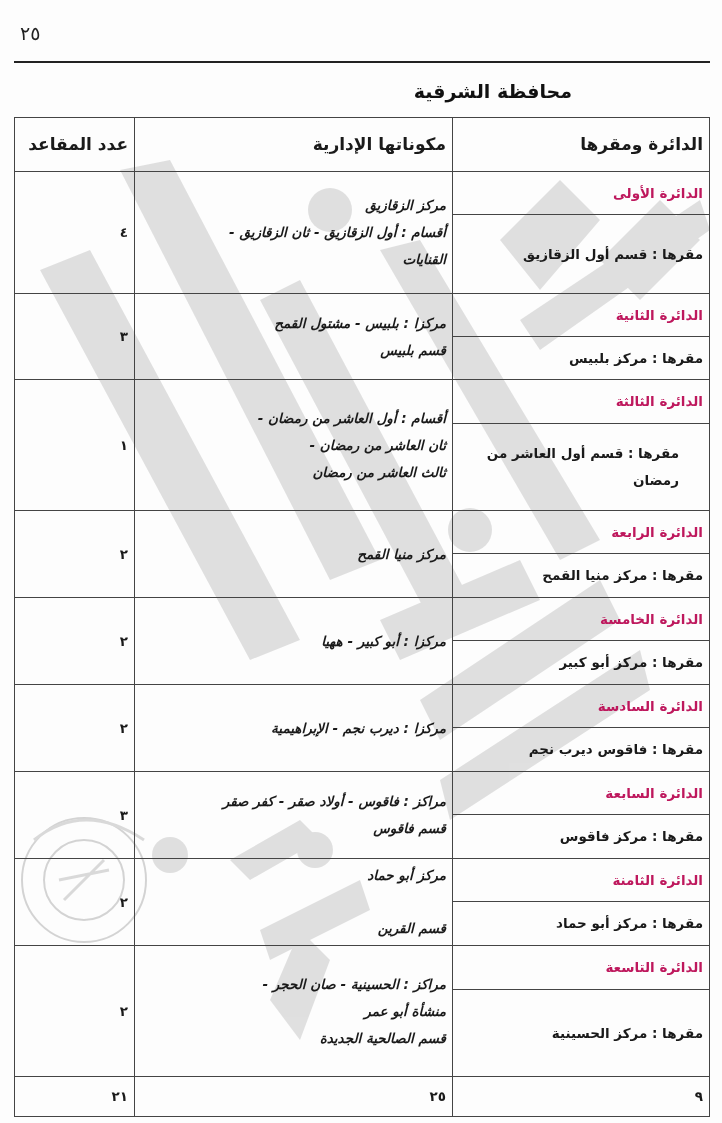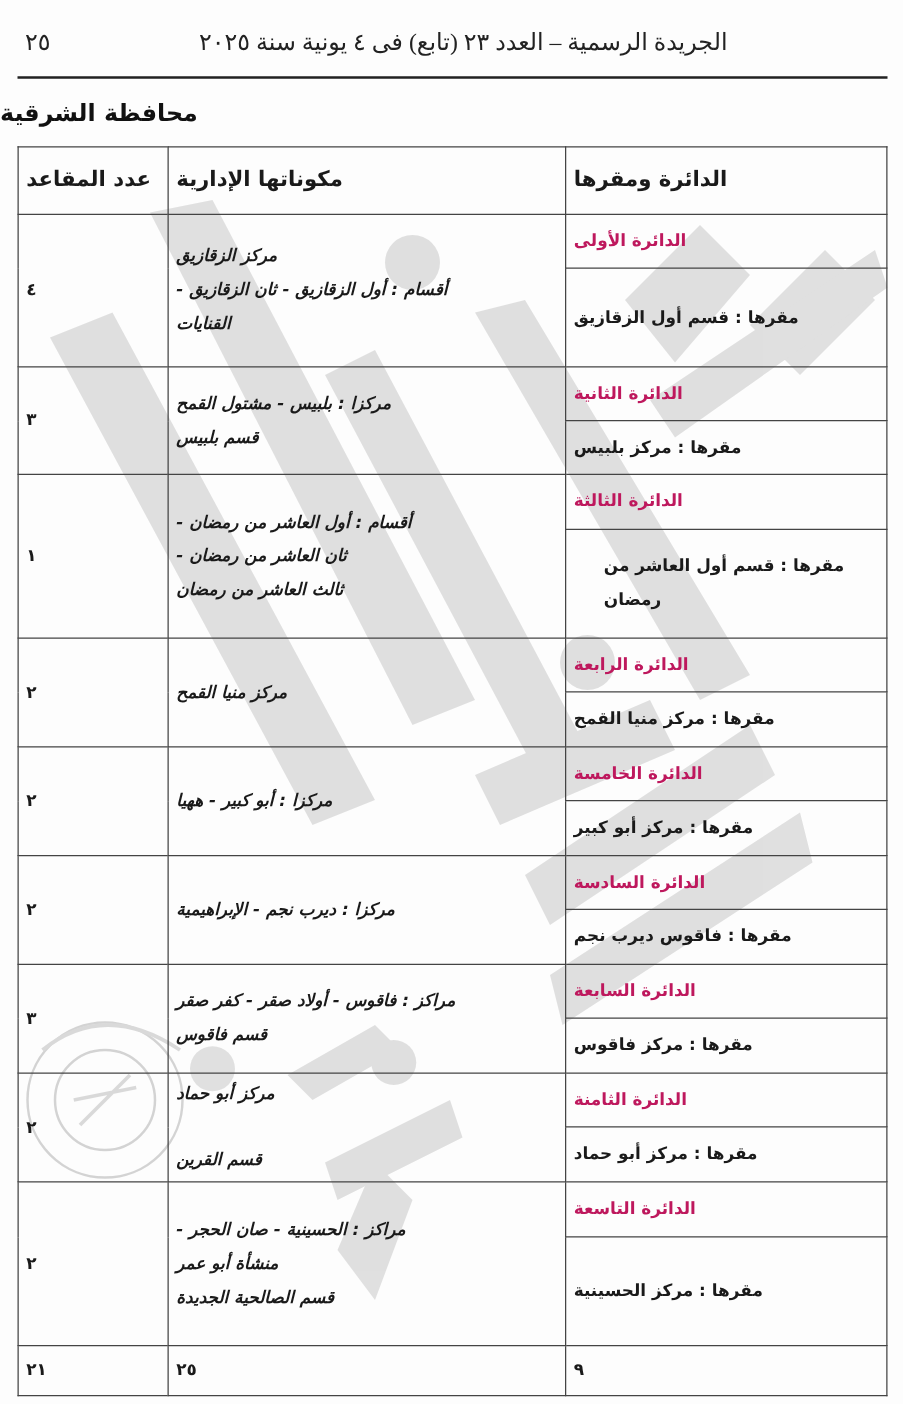--- a/index.html
+++ b/index.html
@@ -20,33 +20,33 @@
   .page-number {
     position: absolute; left: 0; top: 0;
     font-size: 19px; font-family: "Liberation Serif", "DejaVu Serif", serif;
     color: #222;
   }
   .header-rule {
     position: absolute; top: 61px; left: 14px; width: 696px; height: 2px;
     background: #222;
   }
   .section-title {
-    position: absolute; top: 80px; left: 0; width: 572px; text-align: left;
+    position: absolute; top: 80px; left: 0; width: 572px; text-align: right;
     font-size: 19px; font-weight: bold; direction: rtl; color: #111;
   }
   .watermark {
     position: absolute; inset: 0; pointer-events: none; z-index: 0;
   }
   table.districts {
     position: absolute; top: 117px; left: 14px; width: 695px;
     border-collapse: collapse; direction: rtl; z-index: 1;
     table-layout: fixed;
   }
   table.districts td, table.districts th {
-    border: 1px solid #444; text-align: left; vertical-align: middle;
+    border: 1px solid #444; text-align: right; vertical-align: middle;
     padding: 0 6px; font-size: 13.5px; font-weight: bold; line-height: 27px;
     background: transparent;
   }
   table.districts th { font-size: 17px; height: 53px; }
   col.c-district { width: 257px; }
   col.c-units { width: 318px; }
   col.c-seats { width: 120px; }
   .name-cell { font-weight: bold; color: #be185d; }
   .seat-cell { font-size: 13px; }
   .line { display: block; font-style: italic; }
@@ -82,21 +82,20 @@
 </svg>
 
 <svg class="seal" viewBox="0 0 150 150">
   <circle cx="70" cy="80" r="62" fill="none" stroke="#888" stroke-width="2"></circle>
   <circle cx="70" cy="80" r="40" fill="none" stroke="#888" stroke-width="2"></circle>
   <path d="M20 40 Q70 0 130 40" fill="none" stroke="#999" stroke-width="3"></path>
   <path d="M45 80 L95 70 M50 100 L90 60" stroke="#999" stroke-width="3"></path>
 </svg>
 
 <div class="page-header">
-  <span class="header-title">الجريدة الرسمية – العدد ٢٣ (تابع) فى ٤ يونية سنة ٢٠٢٥</span>
   <span class="page-number">٢٥</span>
 </div>
 <div class="header-rule"></div>
 
 <div class="section-title">محافظة الشرقية</div>
 
 <table class="districts">
   <colgroup>
     <col class="c-district">
     <col class="c-units">

